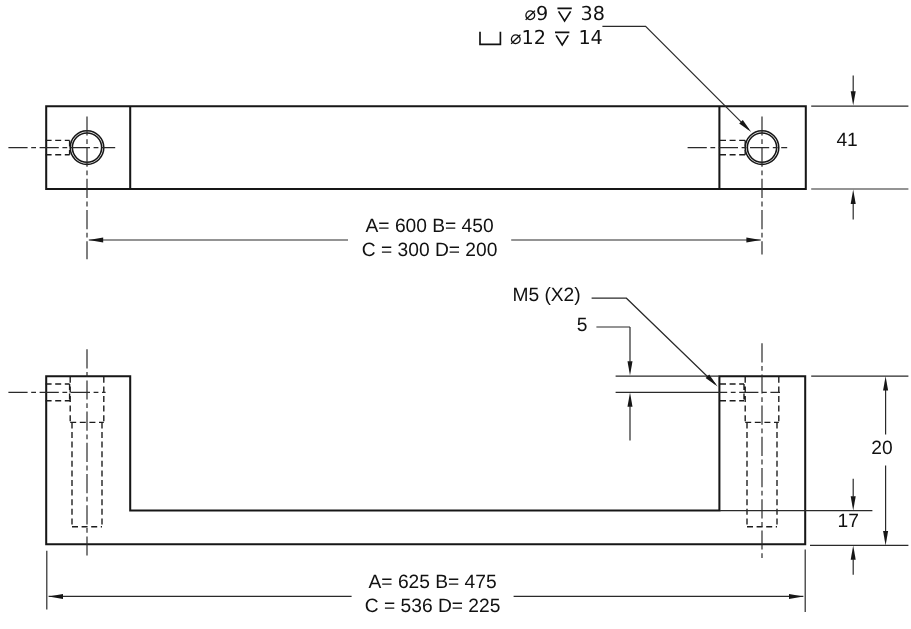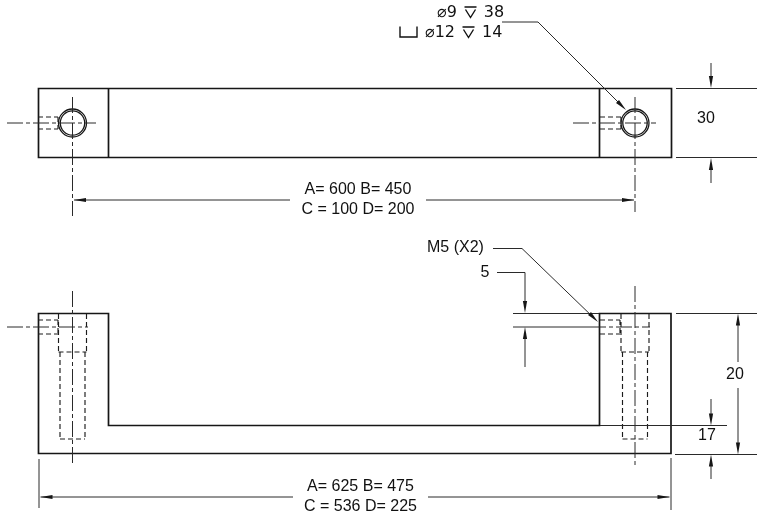--- a/index.html
+++ b/index.html
@@ -128,22 +128,22 @@
       <path d="M3,2.5 V13 H20 V2.5" fill="none" stroke="#111" stroke-width="1.4"></path>
     </svg>
     <span class="dia">⌀12</span>
     <svg width="17" height="16">
       <path d="M2.5,3 H14.5 M3.5,5.5 L8.5,13.5 L13.5,5.5" fill="none" stroke="#111" stroke-width="1.4"></path>
     </svg>
     <span>14</span>
   </div>
 
   <span class="lbl ctr" style="left:290px; top:181px; width:136px;">A= 600 B= 450</span>
-  <span class="lbl ctr" style="left:290px; top:201px; width:136px;">C = 100 D= 200</span>
-  <span class="lbl" style="left:697px; top:110px;">30</span>
+  <span class="lbl ctr" style="left:290px; top:201px; width:136px;">C = 300 D= 200</span>
+  <span class="lbl" style="left:697px; top:110px;">41</span>
 
   <span class="lbl" style="left:427px; top:239px;">M5 (X2)</span>
   <span class="lbl ctr" style="left:477px; top:264px; width:16px;">5</span>
   <span class="lbl" style="left:726px; top:366px;">20</span>
   <span class="lbl" style="left:698px; top:427px;">17</span>
   <span class="lbl ctr" style="left:293px; top:478px; width:135px;">A= 625 B= 475</span>
   <span class="lbl ctr" style="left:293px; top:498px; width:135px;">C = 536 D= 225</span>
 
 </div>
 

